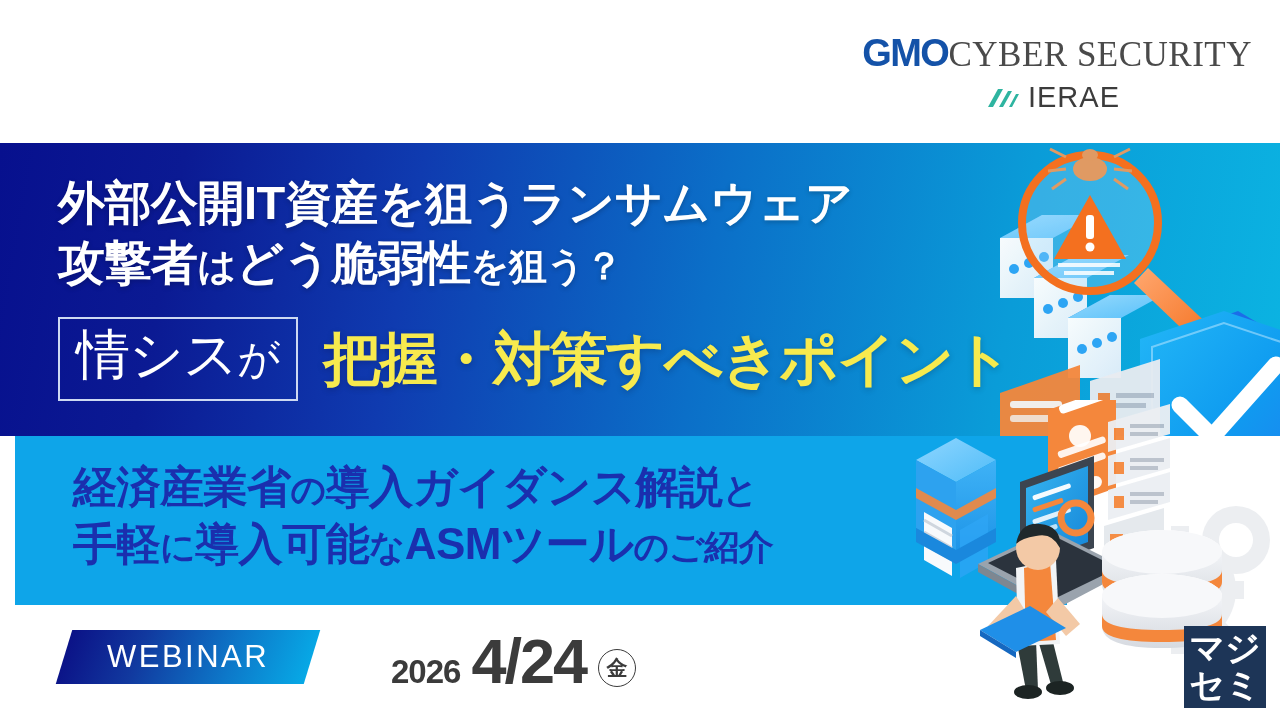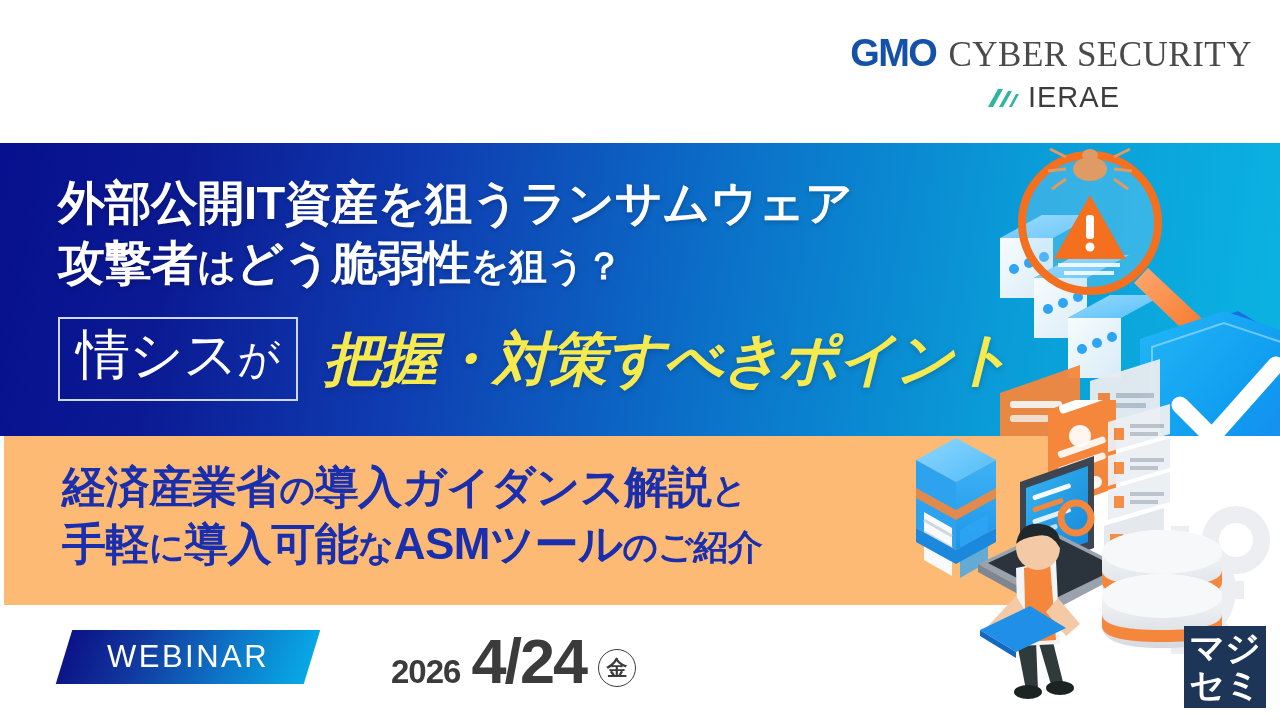--- a/index.html
+++ b/index.html
@@ -24,21 +24,20 @@
     top: 34px;
     right: 28px;
     text-align: right;
     line-height: 1;
   }
   .logo-row1 {
     display: flex;
     align-items: baseline;
     justify-content: flex-end;
     white-space: nowrap;
-    gap: 12px;
   }
   .logo-gmo {
     font-family: "Liberation Sans", sans-serif;
     font-weight: bold;
     font-size: 38px;
     letter-spacing: -1.5px;
     color: #1452a8;
   }
   .logo-cyber {
     font-family: "Liberation Serif", serif;
@@ -79,25 +78,25 @@
       #07108e 0%,
       #0b1a93 14%,
       #0f3bb0 32%,
       #0b6fc8 55%,
       #0a9cd8 78%,
       #0bb4e2 100%);
     overflow: hidden;
   }
   .band-cyan {
     position: absolute;
-    left: 4px;
+    left: 15px;
     top: 436px;
     width: 1052px;
     height: 169px;
-    background: #fdba74;
+    background: #0ea5e9;
     overflow: hidden;
   }
 
   
   .headline {
     position: absolute;
     left: 58px;
     top: 30px;
     color: #ffffff;
     font-weight: bold;
@@ -129,21 +128,20 @@
   }
   .emph-box .sm { font-size: 42px; }
   .emph-yellow {
     margin-left: 26px;
     color: #f7ea4e;
     font-weight: bold;
     font-size: 58px;
     line-height: 1.08;
     letter-spacing: -1.5px;
     text-shadow: 0 2px 6px rgba(0,0,30,0.22);
-    font-style: italic;
   }
 
   
   .subtitle {
     position: absolute;
     left: 58px;
     top: 22px;
     color: #1a2fae;
     font-weight: bold;
     font-size: 44px;

